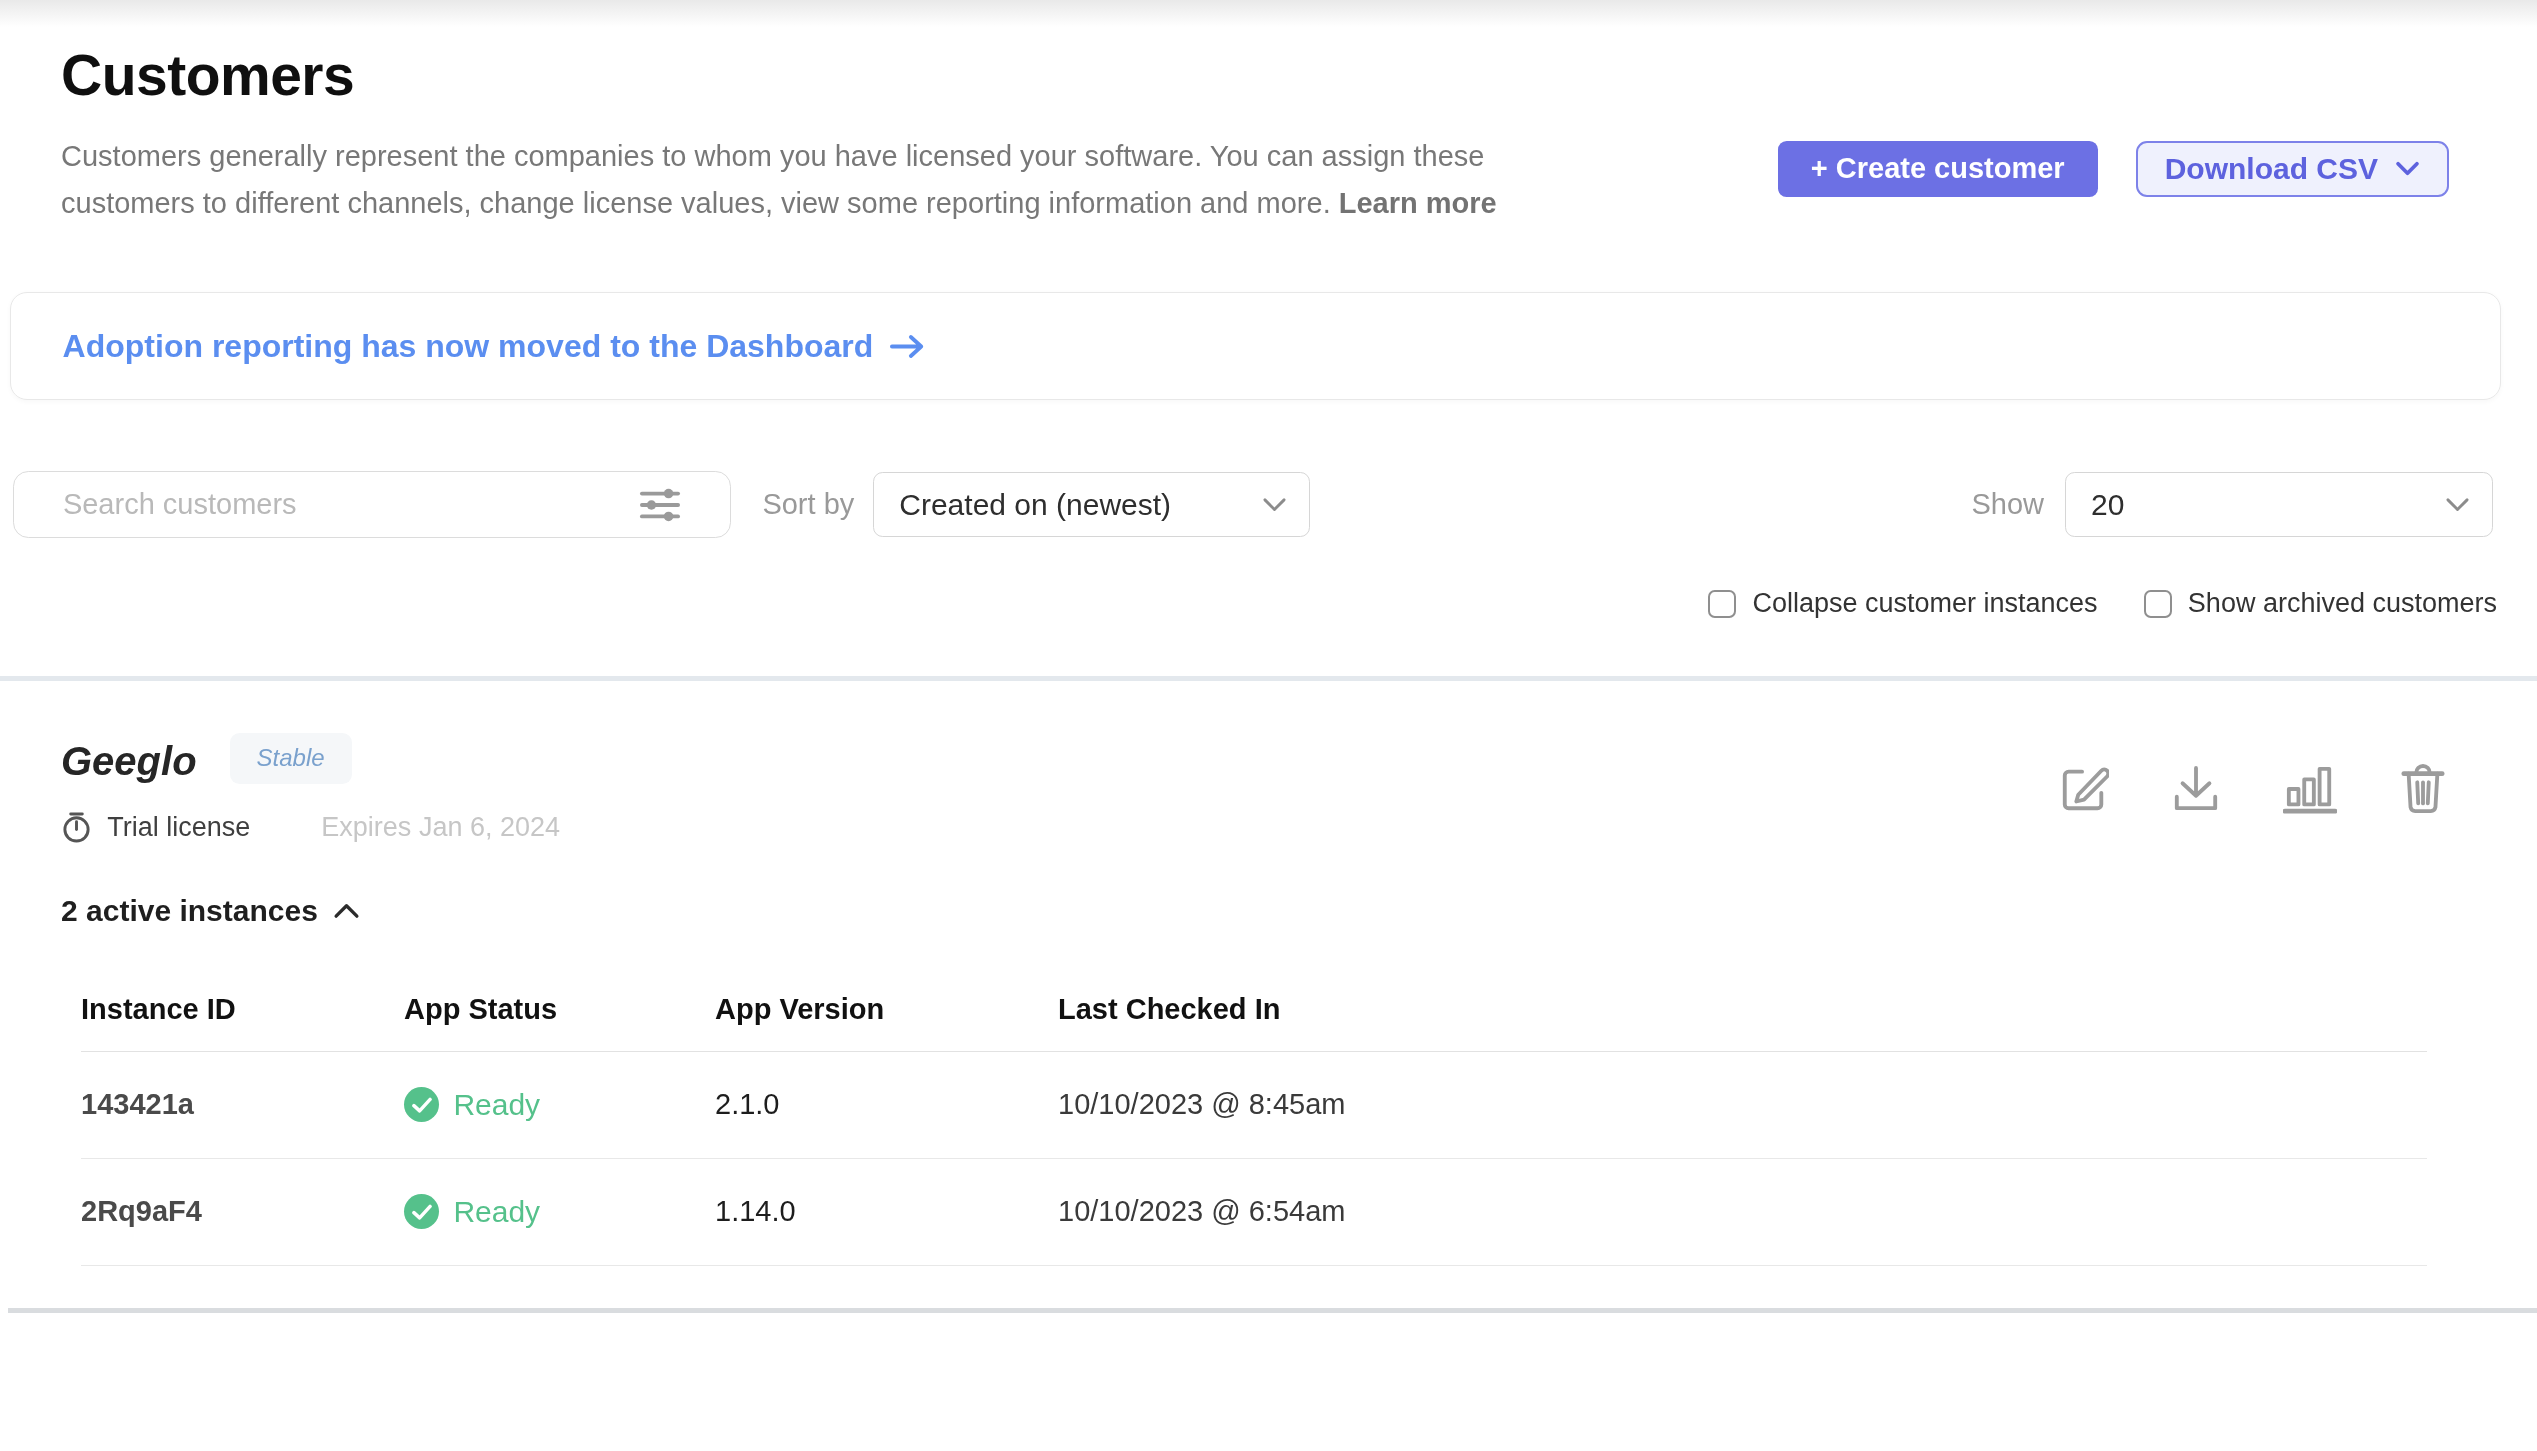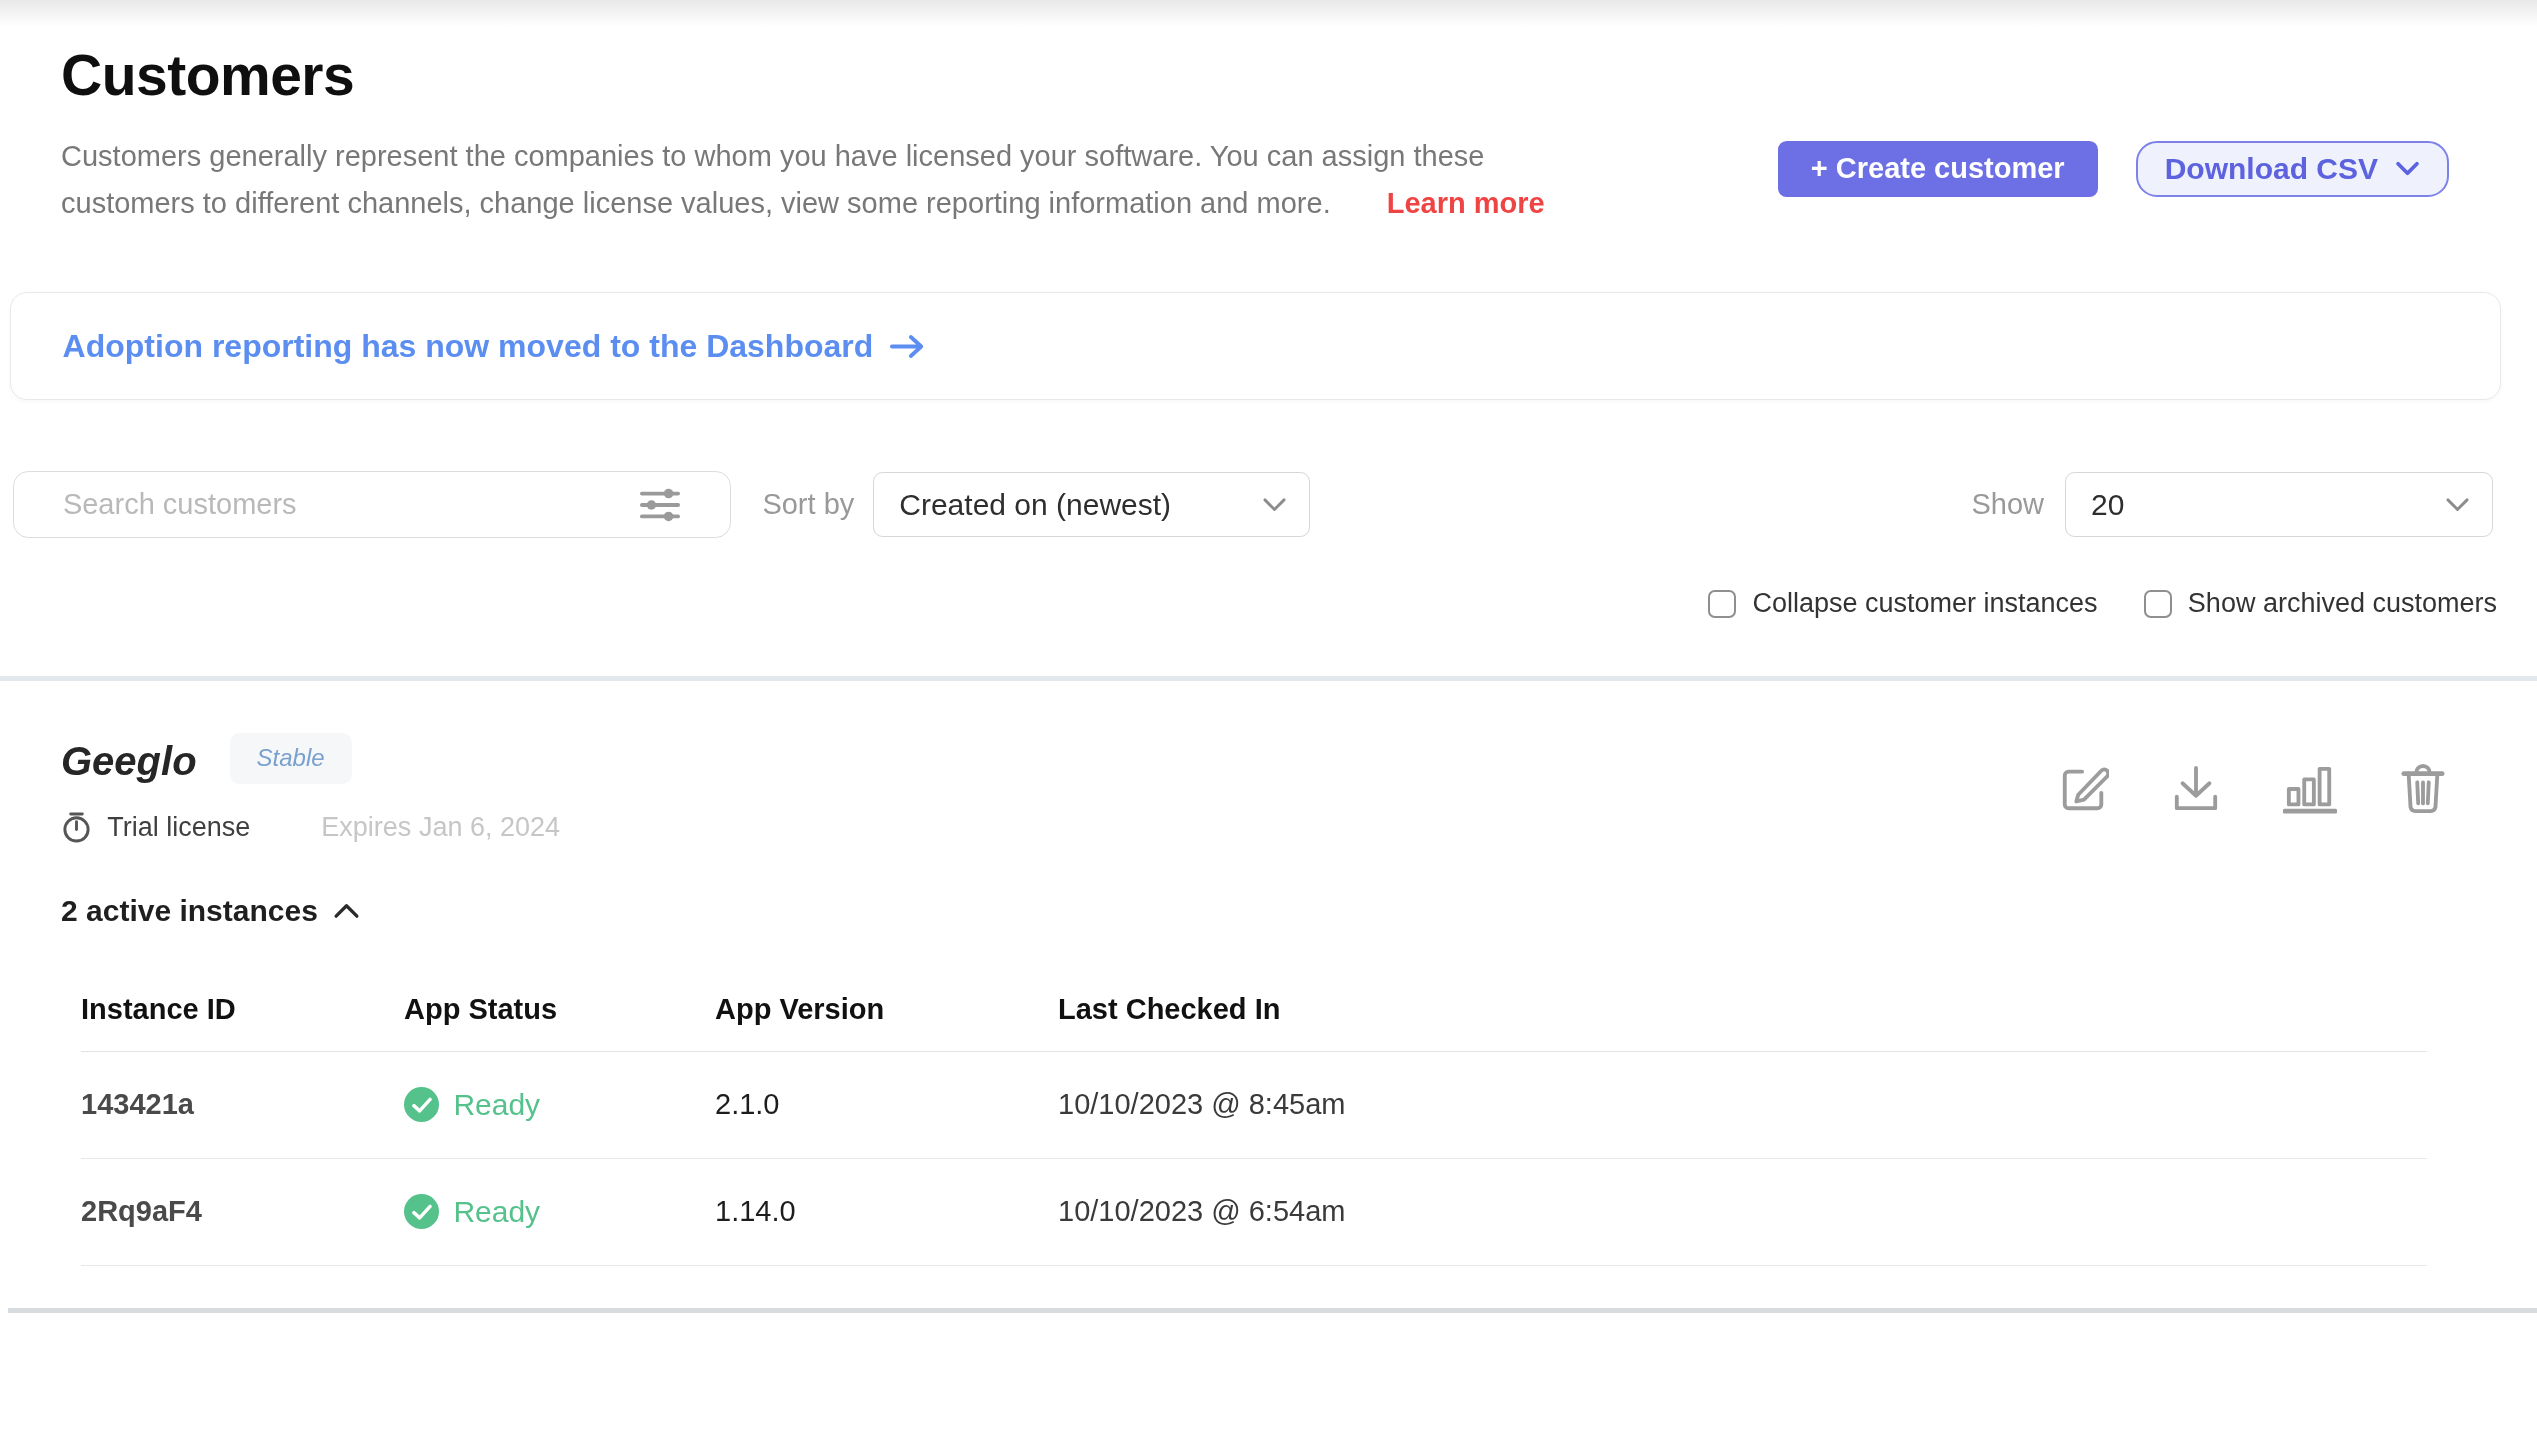--- a/index.html
+++ b/index.html
@@ -7,26 +7,26 @@
     font-family: "Liberation Sans", sans-serif; overflow: hidden; position: relative; }
 
   .top-shadow { position: absolute; top: 0; left: 0; width: 2538px; height: 27px;
     background: linear-gradient(#e9e9e9, rgba(255,255,255,0)); pointer-events: none; }
 
   
   .header { padding: 42px 89px 0 61px; }
   .page-title { font-size: 57px; font-weight: bold; color: #0f0f0f; letter-spacing: -0.5px; }
   .header-row { display: flex; justify-content: space-between; align-items: flex-start; margin-top: 25px; }
   .page-desc { width: 1494px; font-size: 29px; line-height: 47px; color: #787878; }
-  .learn-more { color: #ef4444; font-weight: 600; text-decoration: none; cursor: pointer; margin-left: 48px; }
+  .learn-more { color: #737373; font-weight: 600; text-decoration: none; cursor: pointer; }
   .header-actions { display: flex; gap: 38px; margin-top: 7.7px; flex: none; }
   .btn-primary { background: #6c70e4; color: #ffffff; border: none; border-radius: 8.6px;
     font-size: 29px; font-weight: bold; height: 56px; padding: 0 33px;
     font-family: "Liberation Sans", sans-serif; cursor: pointer; }
-  .btn-outline { background: #eff1fd; color: #5d62de; border: 2.9px solid #7d82e9; border-radius: 21px;
+  .btn-outline { background: #eff1fd; color: #5d62de; border: 2.9px solid #7d82e9; border-radius: 11px;
     font-size: 30px; font-weight: bold; height: 56px; padding: 0 27px;
     display: flex; align-items: center; gap: 17px;
     font-family: "Liberation Sans", sans-serif; cursor: pointer; }
 
   
   .banner { margin: 65px 37px 0 9.6px; height: 108px; border: 1.9px solid #e8e8e8;
     border-radius: 17px; box-shadow: 0 1.9px 5.7px rgba(0,0,0,0.03);
     display: flex; align-items: center; padding-left: 52px; cursor: pointer; }
   .banner-link { font-size: 32px; font-weight: bold; color: #5b8ef0;
     display: flex; align-items: center; gap: 17px; }

